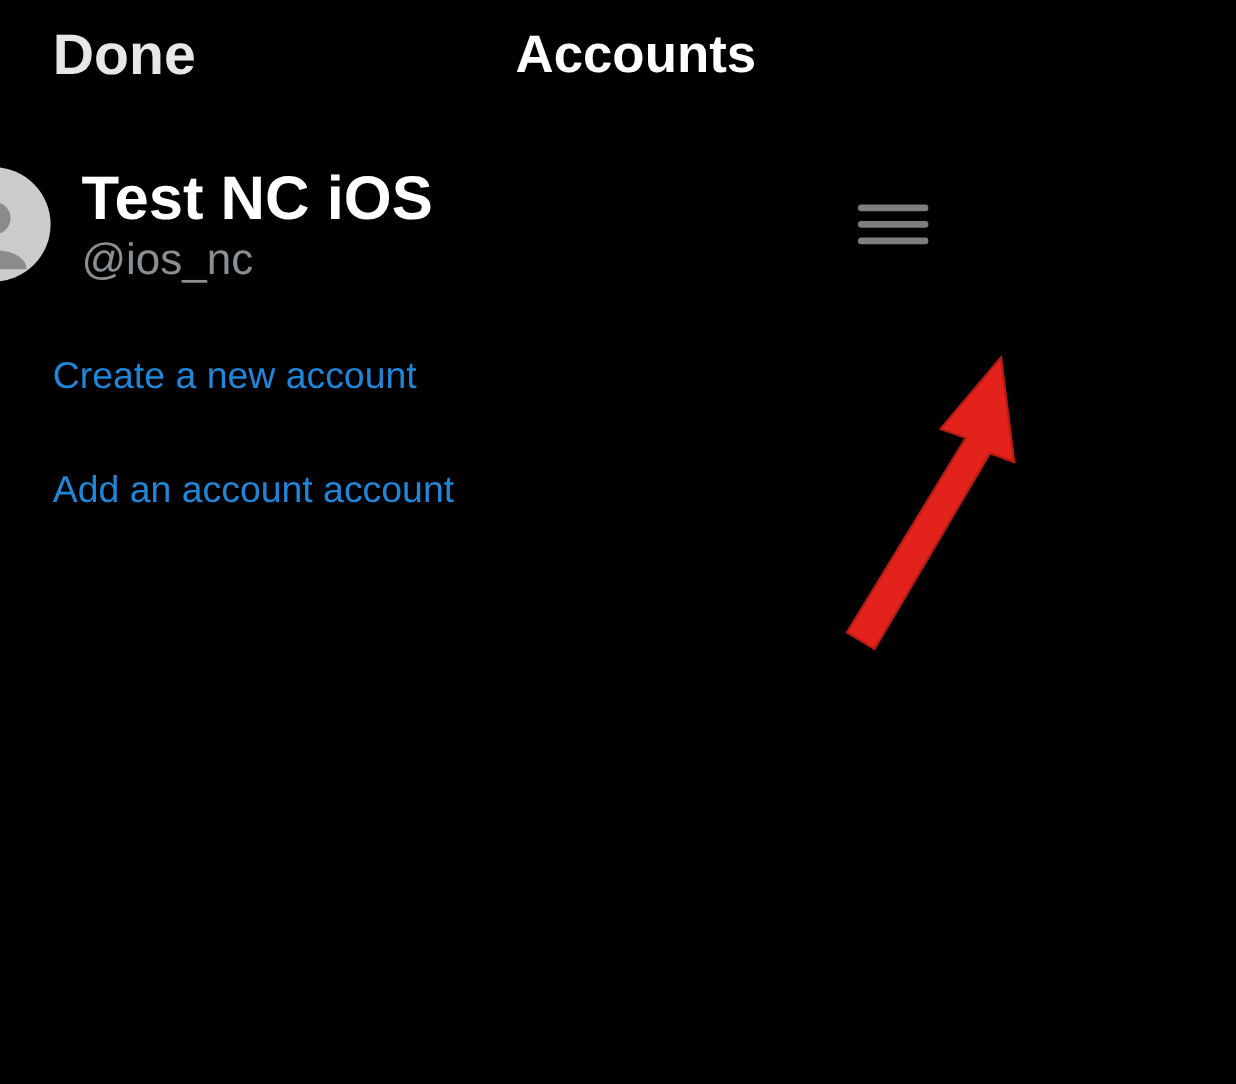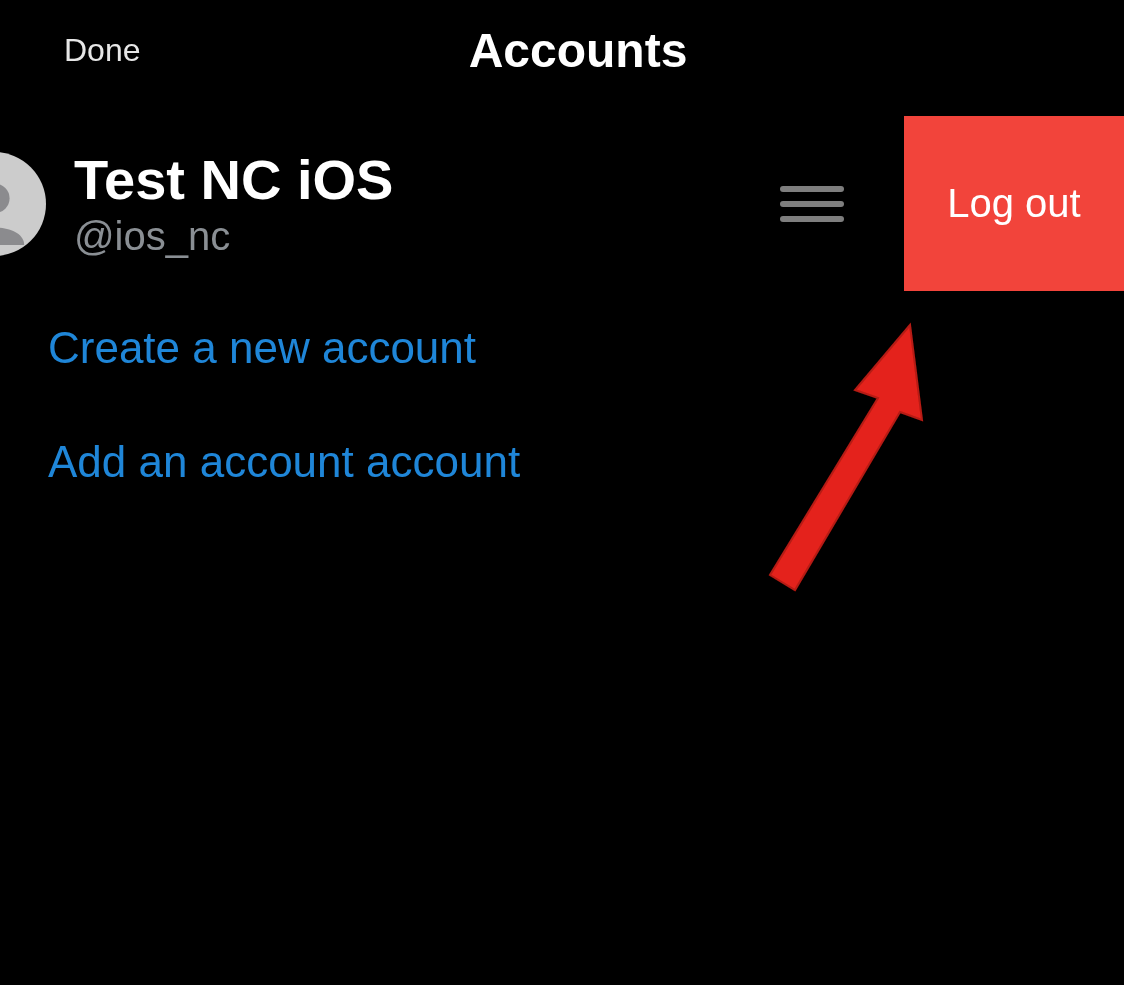--- a/index.html
+++ b/index.html
@@ -17,27 +17,27 @@
     }
     .header {
       display: flex;
       align-items: center;
       padding: 20px 48px;
       height: 100px;
       position: relative;
     }
     .done-btn {
       color: #e7e7e7;
-      font-size: 32px;
-      font-weight: 400;
+      font-size: 52px;
+      font-weight: 700;
       background: none;
       border: none;
       cursor: pointer;
       position: absolute;
-      left: 64px;
+      left: 48px;
       top: 50%;
       transform: translateY(-50%);
     }
     .title {
       color: #fff;
       font-size: 48px;
       font-weight: 800;
       position: absolute;
       left: 50%;
       top: 50%;
@@ -122,21 +122,21 @@
       cursor: pointer;
       display: flex;
       align-items: center;
       justify-content: center;
     }
     .link-row {
       padding: 32px 48px;
     }
     .action-link {
       color: #1f86d8;
-      font-size: 44px;
+      font-size: 34px;
       font-weight: 400;
       background: none;
       border: none;
       cursor: pointer;
       text-align: left;
       display: block;
     }
     .link-row + .link-row {
       padding-top: 32px;
     }
@@ -164,21 +164,20 @@
   </div>
   <div class="account-info">
     <div class="display-name">Test NC iOS</div>
     <div class="handle">@ios_nc</div>
   </div>
   <div class="drag-handle">
     <div class="bar"></div>
     <div class="bar"></div>
     <div class="bar"></div>
   </div>
-  <button class="logout-btn">Log out</button>
 </div>
 
 <div class="link-row">
   <button class="action-link">Create a new account</button>
 </div>
 
 <div class="link-row">
   <button class="action-link">Add an account account</button>
 </div>
 

